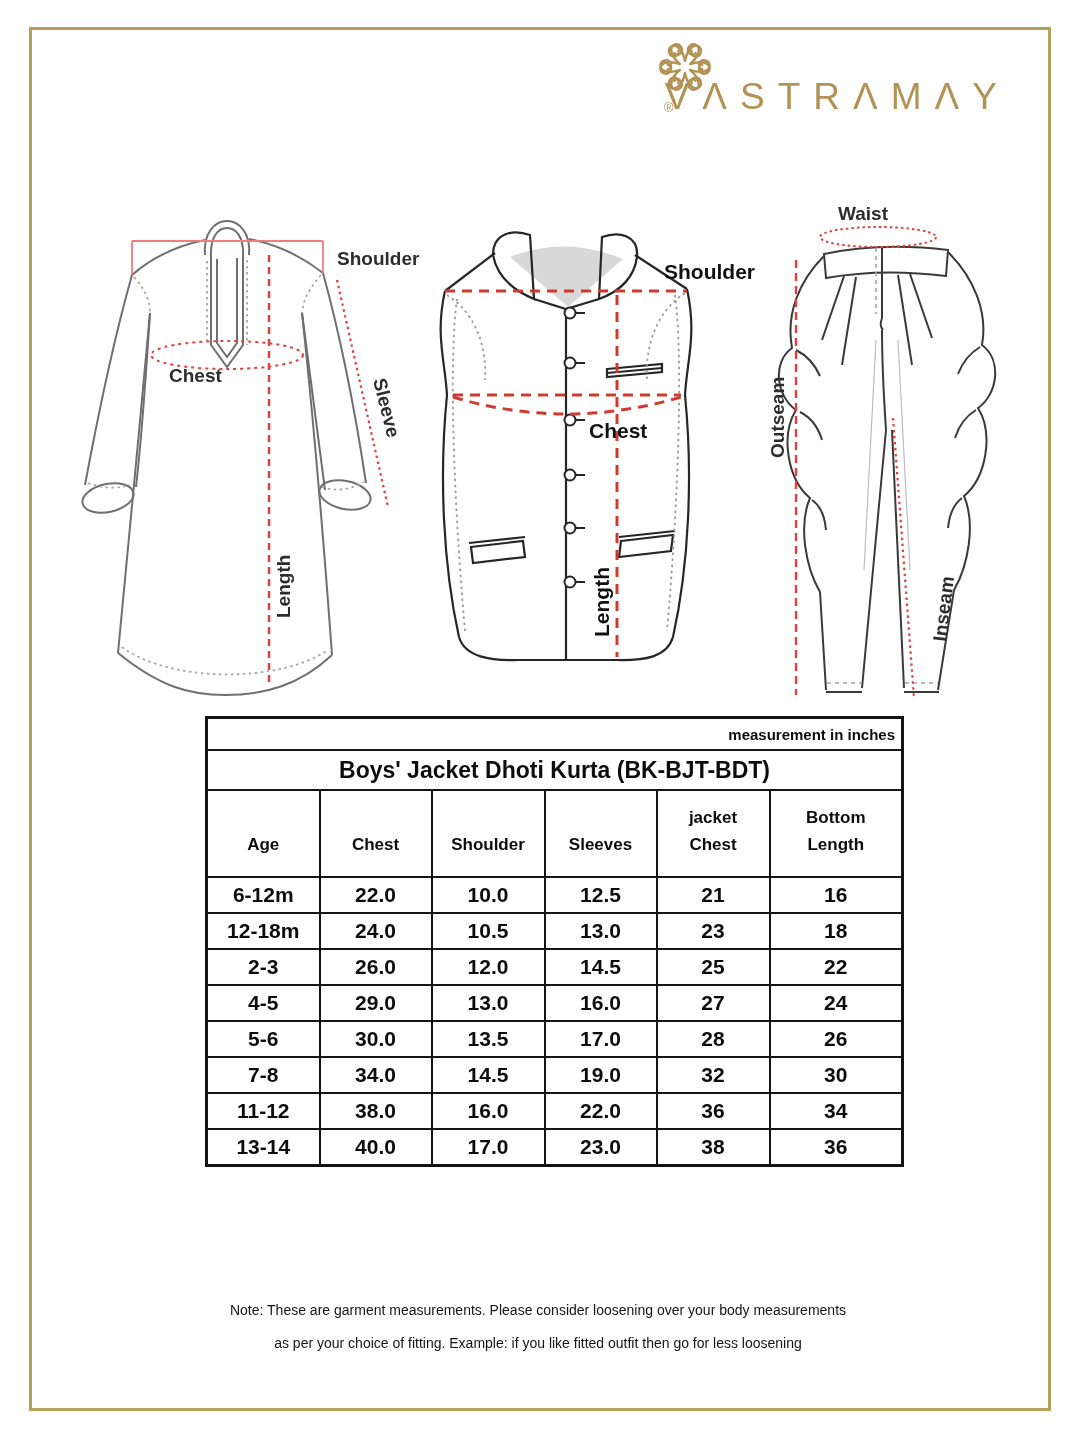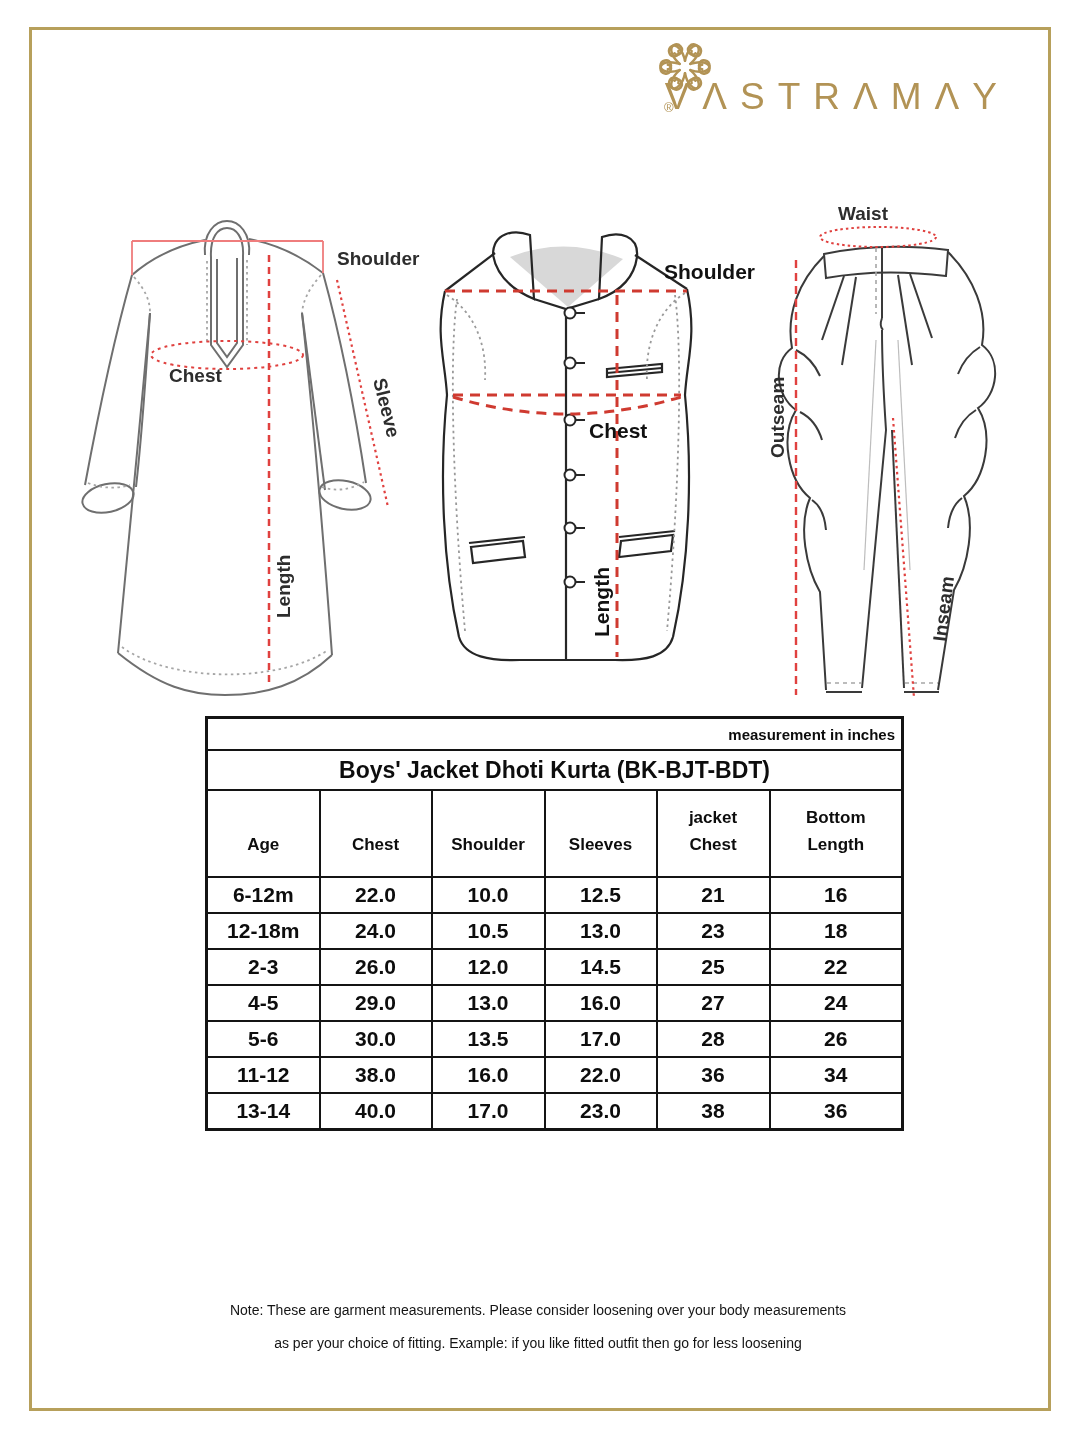--- a/index.html
+++ b/index.html
@@ -284,20 +284,28 @@
         </tr>
         <tr>
           <td>5-6</td>
           <td>30.0</td>
           <td>13.5</td>
           <td>17.0</td>
           <td>28</td>
           <td>26</td>
         </tr>
         <tr>
+          <td>7-8</td>
+          <td>34.0</td>
+          <td>14.5</td>
+          <td>19.0</td>
+          <td>32</td>
+          <td>30</td>
+        </tr>
+        <tr>
           <td>11-12</td>
           <td>38.0</td>
           <td>16.0</td>
           <td>22.0</td>
           <td>36</td>
           <td>34</td>
         </tr>
         <tr>
           <td>13-14</td>
           <td>40.0</td>

